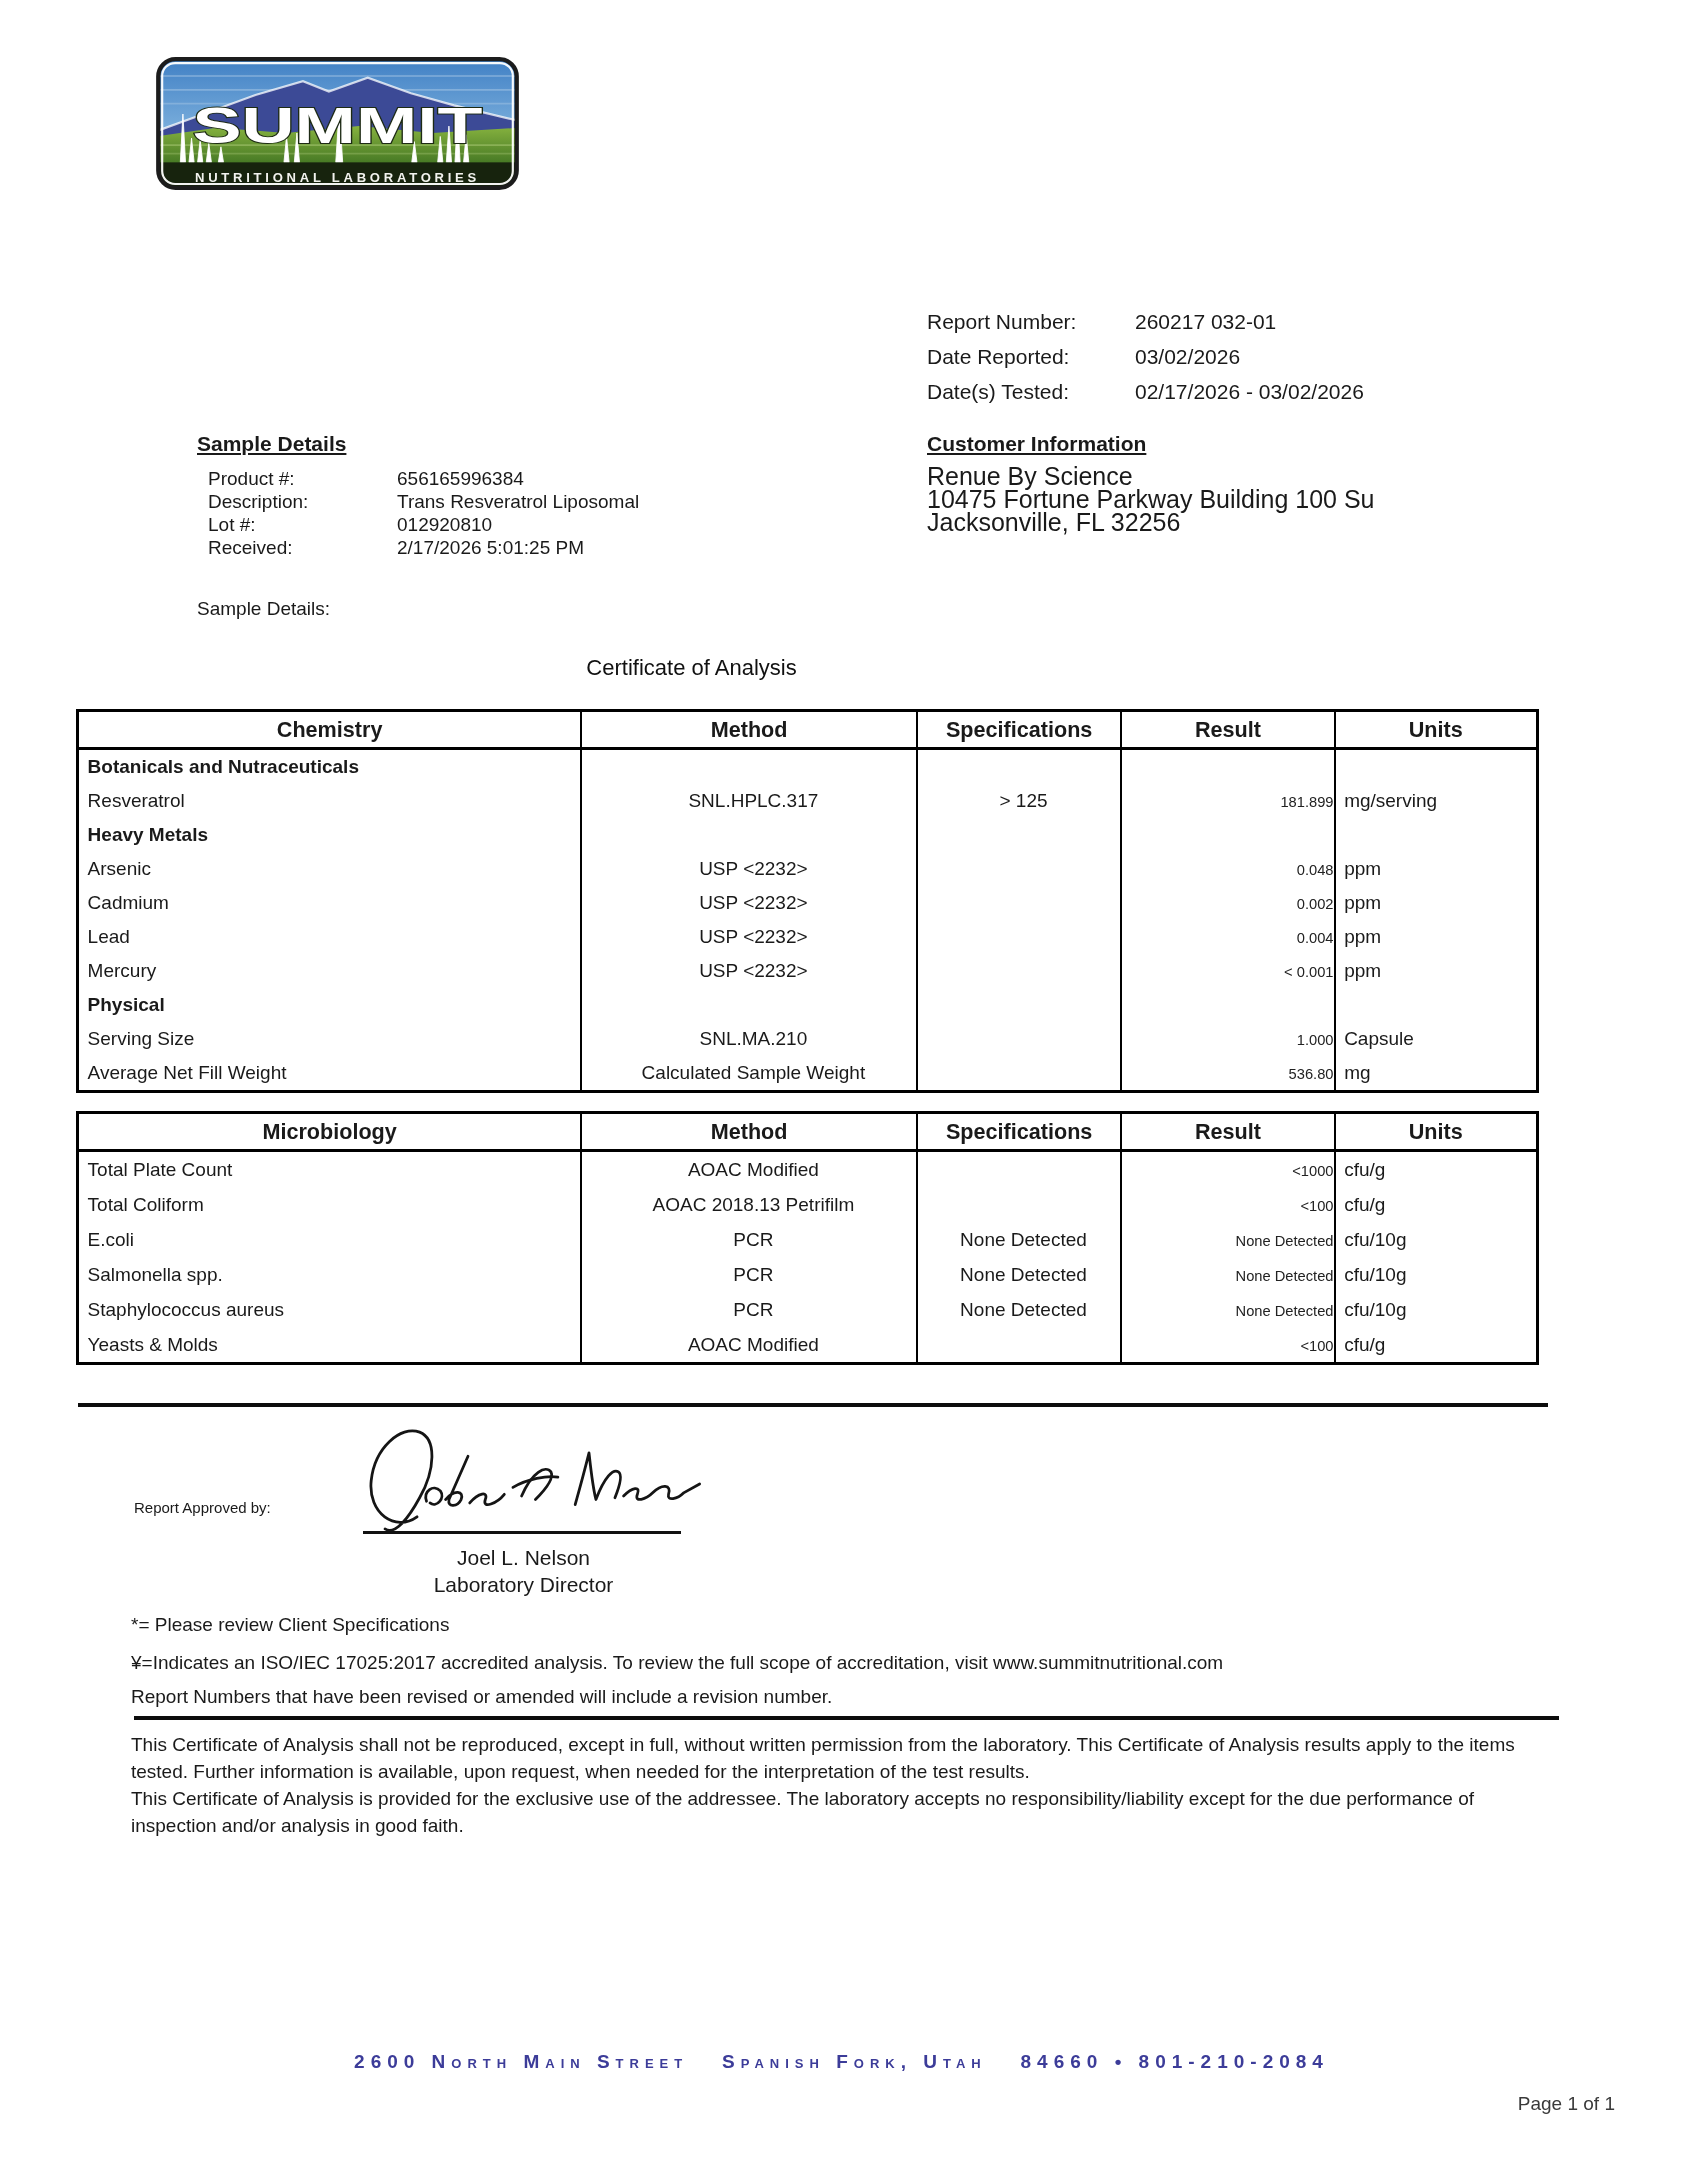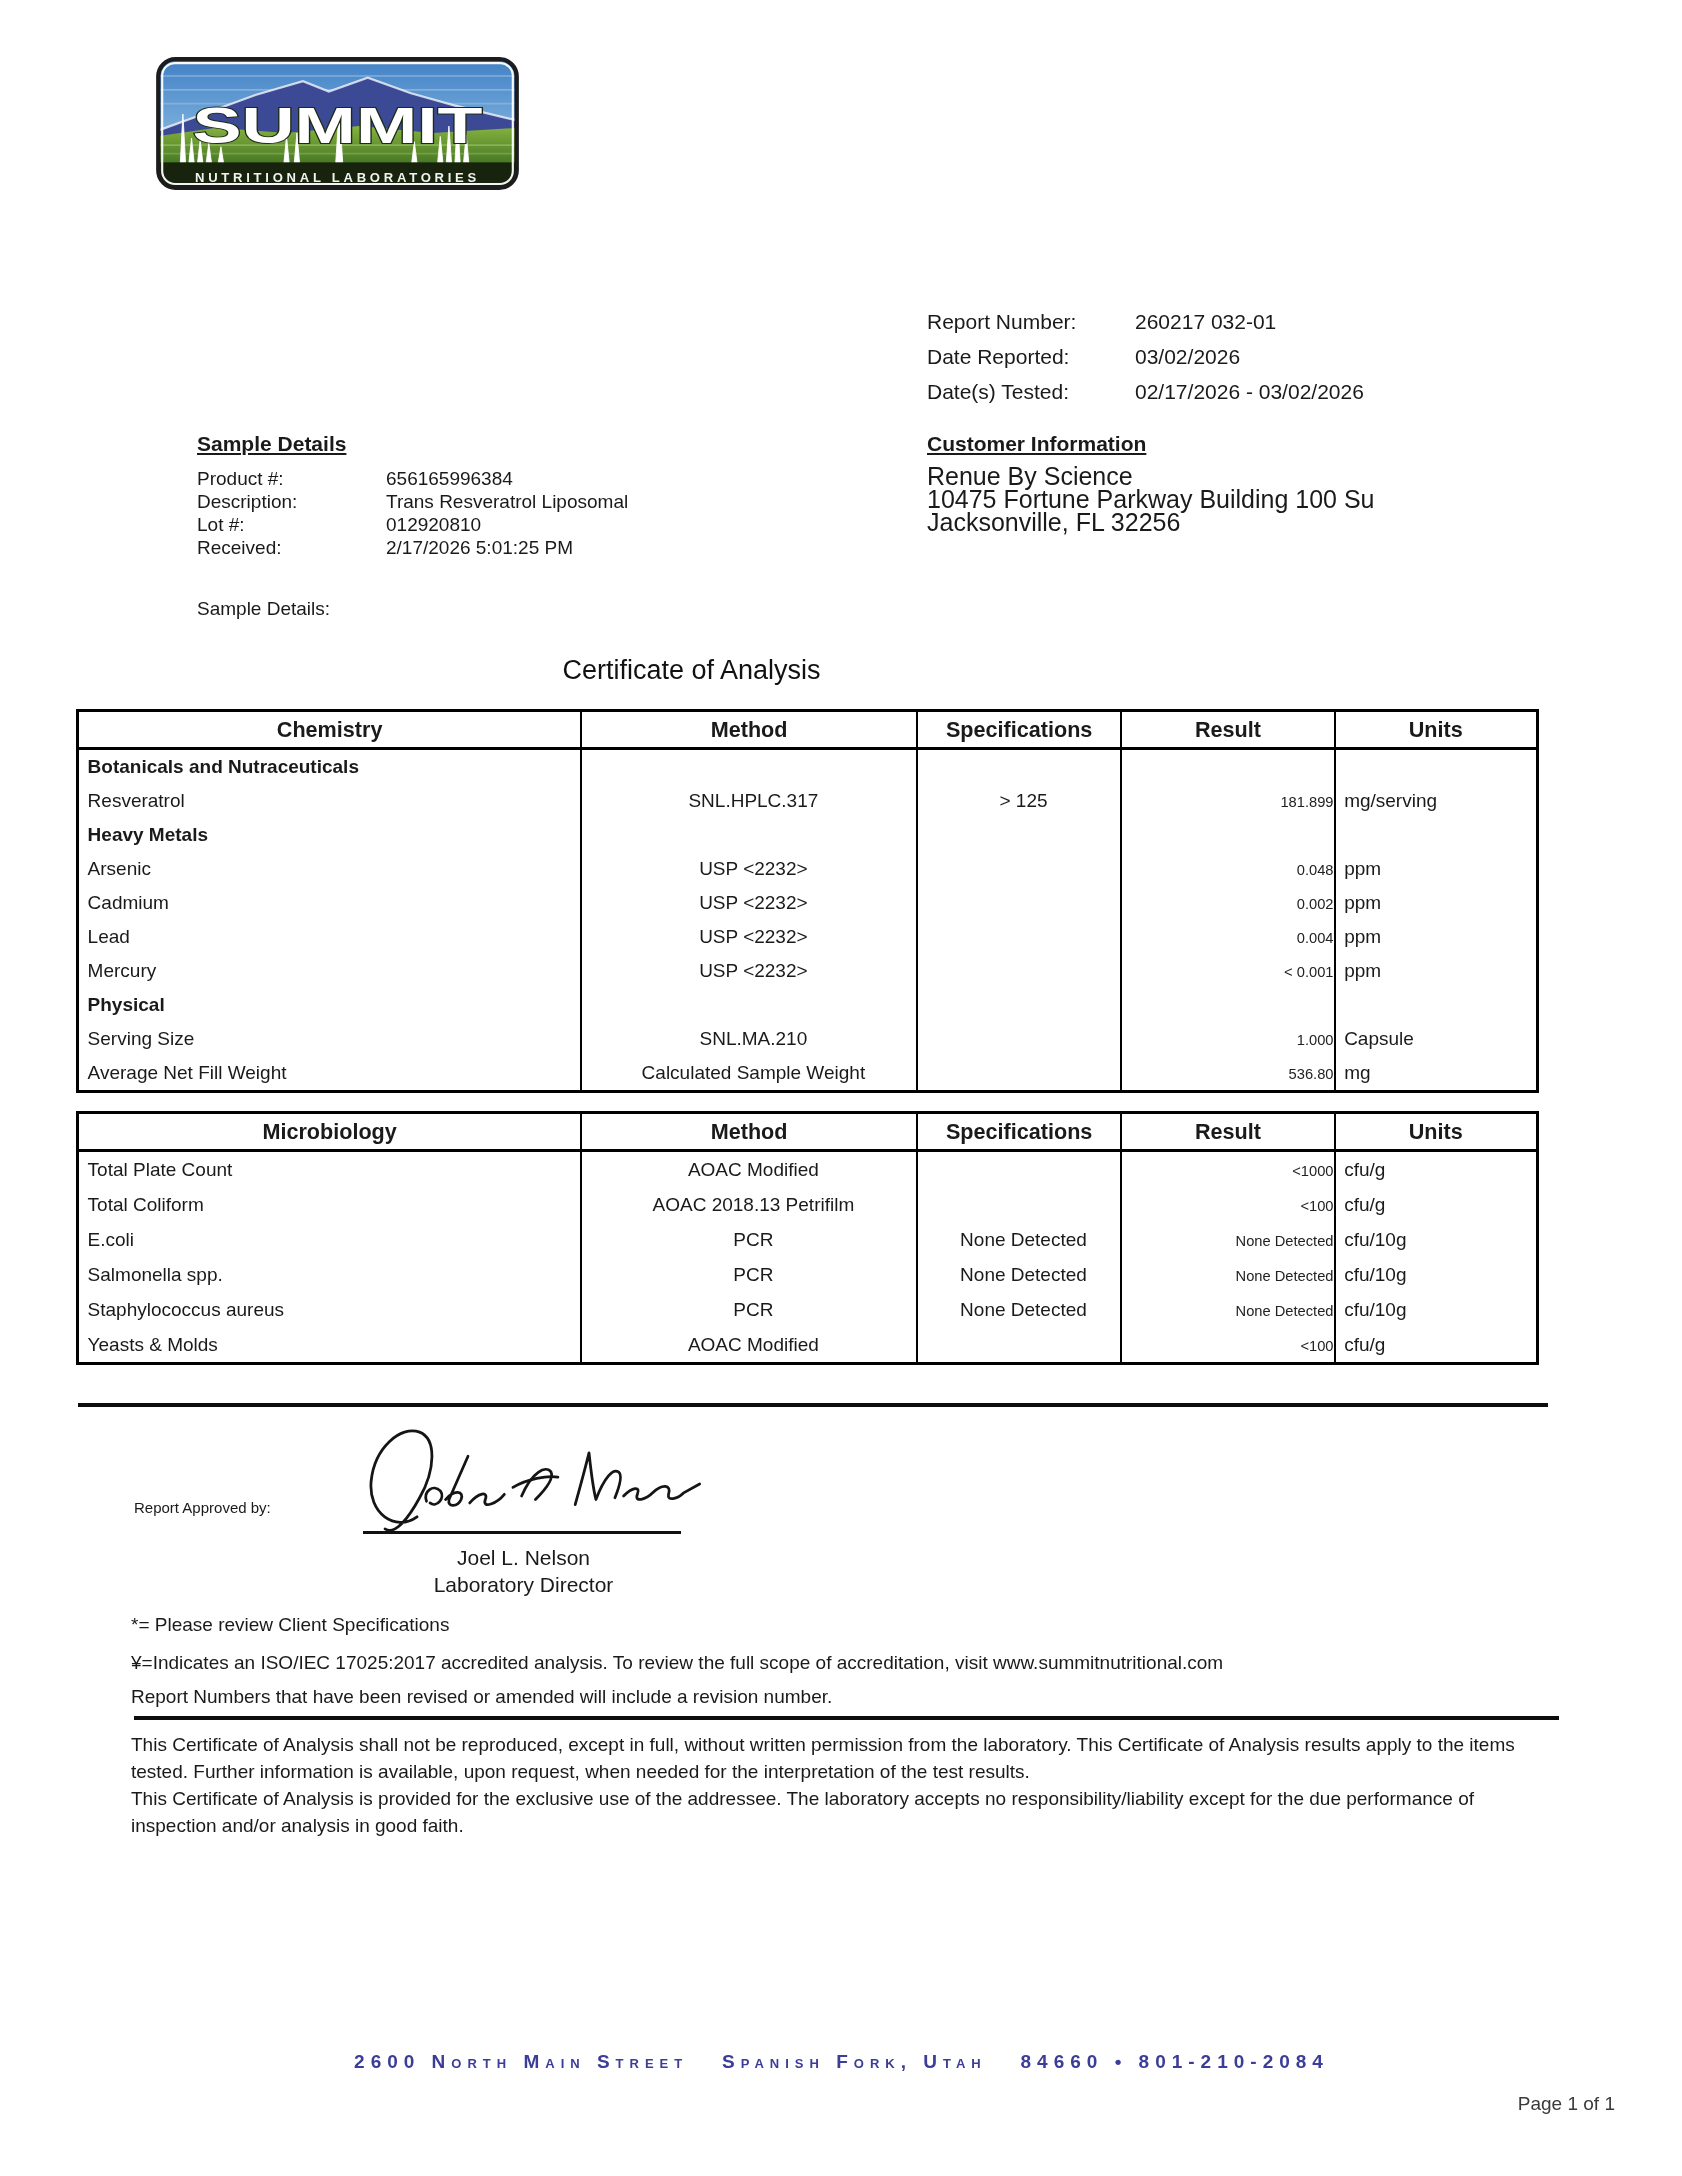--- a/index.html
+++ b/index.html
@@ -14,21 +14,21 @@
   .repinfo{left:927px;top:304px;font-size:21px;line-height:35px;}
   .repinfo .lbl{display:inline-block;width:208px;}
   .repinfo .val{display:inline-block;}
 
   
   .blk-head{font-size:21px;font-weight:bold;text-decoration:underline;}
   .kv{font-size:19px;line-height:23px;}
   .kv .lbl{display:inline-block;width:189px;vertical-align:top;}
   .cust-lines{font-size:25px;line-height:23px;}
 
-  .coa-title{left:0;top:655px;width:1383px;text-align:center;font-size:27px;color:#111;}
+  .coa-title{left:0;top:655px;width:1383px;text-align:center;font-size:22px;color:#111;}
 
   
   .tablewrap{left:76px;width:1463px;}
   table.coa{border-collapse:collapse;table-layout:fixed;width:100%;border:3.5px solid #000;}
   table.coa col.w1{width:34.5%;} table.coa col.w2{width:23.0%;}
   table.coa col.w3{width:14.0%;} table.coa col.w4{width:14.6%;}
   table.coa col.w5{width:13.9%;}
   table.coa th{
     font-size:21.6px;font-weight:bold;text-align:center;height:35px;
     border-bottom:3.5px solid #000;border-right:2.6px solid #000;padding:0;
@@ -126,21 +126,21 @@
     </div>
     <div>
       <span class="lbl">Date Reported:</span><span class="val">03/02/2026</span>
     </div>
     <div>
       <span class="lbl">Date(s) Tested:</span><span class="val">02/17/2026 - 03/02/2026</span>
     </div>
   </div>
 
   <div class="abs blk-head" style="left:197px;top:432px;">Sample Details</div>
-  <div class="abs kv" style="left:197px;top:467px;">
+  <div class="abs kv" style="left:208px;top:467px;">
     <div><span class="lbl">Product #:</span><span>656165996384</span></div>
     <div><span class="lbl">Description:</span><span>Trans Resveratrol Liposomal</span></div>
     <div><span class="lbl">Lot #:</span><span>012920810</span></div>
     <div><span class="lbl">Received:</span><span>2/17/2026 5:01:25 PM</span></div>
   </div>
   <div class="abs kv" style="left:197px;top:597px;">Sample Details:</div>
 
   <div class="abs blk-head" style="left:927px;top:432px;">Customer Information</div>
   <div class="abs cust-lines" style="left:927px;top:465px;">
     <div>Renue By Science</div>

